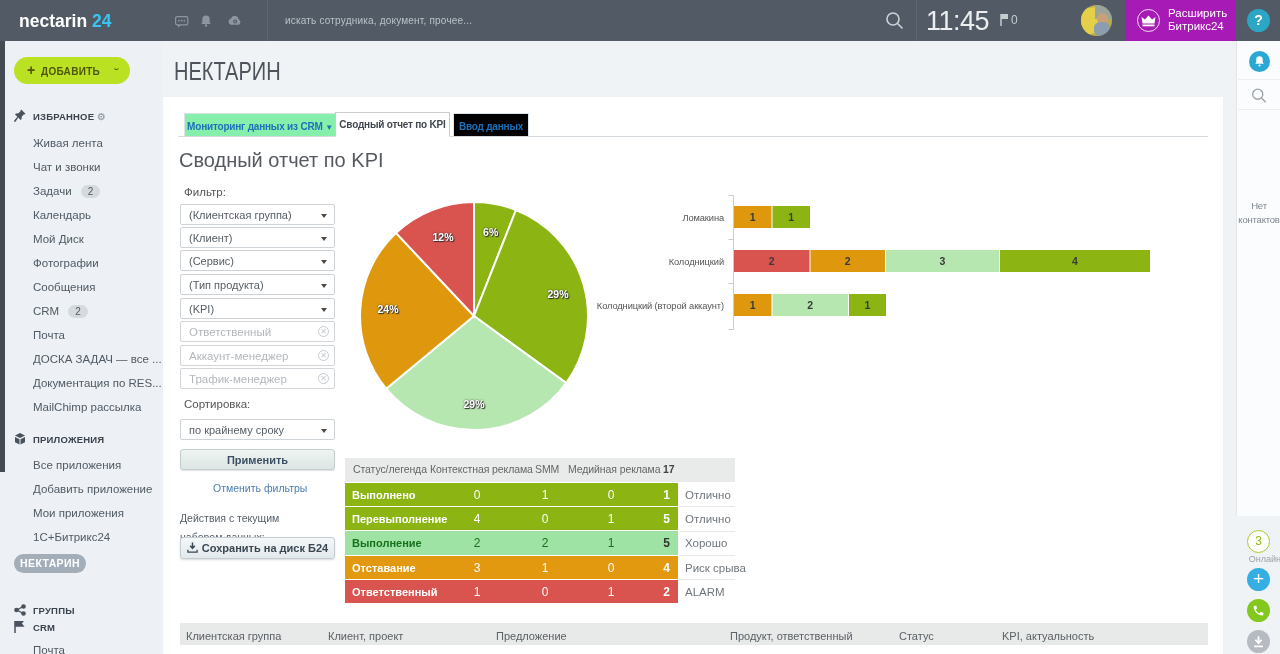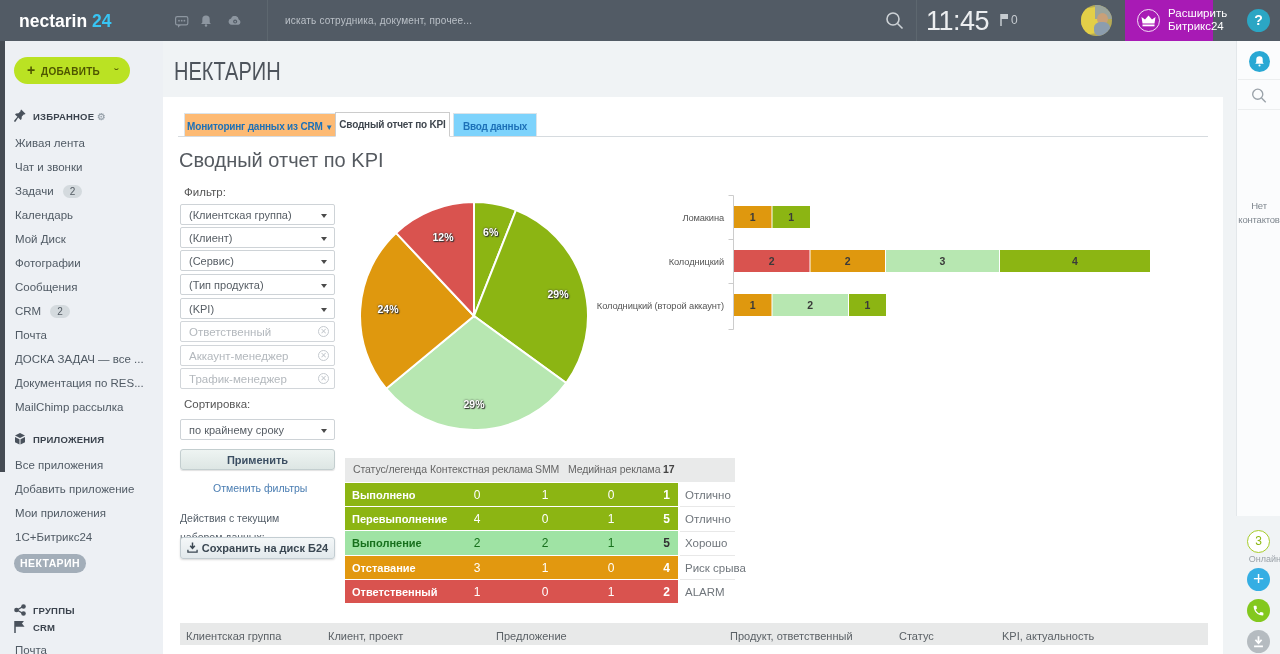--- a/index.html
+++ b/index.html
@@ -7,48 +7,48 @@
 
 #topbar{position:absolute;left:0;top:0;width:1280px;height:41px;background:#525b65;}
 #logo{position:absolute;left:19px;top:11px;font-size:17.5px;font-weight:bold;color:#fff;letter-spacing:0px;}
 #logo span{color:#38c5f4;}
 .tbicon{position:absolute;top:12px;}
 #tbsep1{position:absolute;left:267px;top:0;width:1px;height:41px;background:#5d676f;}
 #searchph{position:absolute;left:285px;top:15px;font-size:10px;color:#bac0c7;letter-spacing:0.2px;}
 #tbsep2{position:absolute;left:916px;top:0;width:1px;height:41px;background:#5d676f;}
 #clock{position:absolute;left:926px;top:6px;font-size:27px;font-weight:300;color:#eceef0;letter-spacing:-0.5px;}
 #avatar{position:absolute;left:1081px;top:5px;width:31px;height:31px;border-radius:50%;background:#b7ab55;overflow:hidden;}
-#purple{position:absolute;left:1125px;top:0;width:88px;height:41px;background:#a81ab5;}
+#purple{position:absolute;left:1125px;top:0;width:111px;height:41px;background:#a81ab5;}
 #crown{position:absolute;left:12px;top:9px;width:23px;height:23px;border:1px solid rgba(255,255,255,.85);border-radius:50%;}
 #purple .ptxt{position:absolute;left:43px;top:7px;font-size:11.5px;color:#fff;line-height:13px;}
 #qmark{position:absolute;left:1247px;top:9px;width:23px;height:23px;border-radius:50%;background:#2ba6c4;color:#fff;font-weight:bold;font-size:14px;text-align:center;line-height:23px;}
 
 #sidebar{position:absolute;left:0;top:41px;width:163px;height:613px;background:#edf0f4;}
 #darkstrip{position:absolute;left:0;top:0px;width:5px;height:431px;background:#454b53;}
 #addbtn{position:absolute;left:14px;top:16px;width:116px;height:27px;background:#bae223;border-radius:14px;color:#4e5600;}
 #addbtn .plus{position:absolute;left:13px;top:5px;font-size:14px;font-weight:bold;}
 #addbtn .t{position:absolute;left:27px;top:9px;font-size:10px;font-weight:bold;letter-spacing:.3px;}
 #addbtn .chev{position:absolute;left:100px;top:7px;font-size:13px;font-weight:bold;transform:scaleY(0.75);}
 .shead{position:absolute;left:14px;font-size:9.5px;font-weight:bold;color:#3b434d;letter-spacing:.2px;}
 .shead svg{vertical-align:-2px;margin-right:7px;}
-.sitem{position:absolute;left:15px;font-size:11.5px;color:#505a64;white-space:nowrap;}
+.sitem{position:absolute;left:33px;font-size:11.5px;color:#505a64;white-space:nowrap;}
 .badge{display:inline-block;background:#d4dade;color:#525a62;border-radius:9px;font-size:10px;padding:1px 7px;margin-left:9px;}
 #nektbadge{position:absolute;left:14px;top:513px;width:72px;height:19px;background:#a3aeb9;border-radius:10px;color:#fff;font-size:10.5px;font-weight:bold;text-align:center;line-height:19px;letter-spacing:.4px;}
 
 #rail{position:absolute;left:1236px;top:41px;width:44px;height:475px;background:#fbfcfd;border-left:1px solid #e3e7ea;}
 .railc{position:absolute;left:10px;width:23px;height:23px;border-radius:50%;}
 #railtxt{position:absolute;left:0;top:158px;width:44px;text-align:center;font-size:9.5px;color:#7e868e;line-height:14px;letter-spacing:-0.2px;}
 
 #title{position:absolute;left:174px;top:56px;font-size:26px;font-weight:400;color:#4e545c;letter-spacing:0px;transform:scaleX(0.77);transform-origin:0 0;}
 #card{position:absolute;left:163px;top:97px;width:1060px;height:557px;background:#fff;}
 .tab{position:absolute;top:16px;height:23px;font-size:10px;font-weight:bold;padding-top:7px;text-align:center;white-space:nowrap;letter-spacing:-0.2px;}
 #tabs-line{position:absolute;left:15px;top:38.5px;width:1030px;height:1px;background:#d6dbdf;}
-#tab1{left:21px;width:152px;background:#fdba74;color:#1d71b8;border:1px solid #dbe4ea;border-bottom:none;}
+#tab1{left:21px;width:152px;background:#86efac;color:#1d71b8;border:1px solid #dbe4ea;border-bottom:none;}
 #tab2{left:172px;width:115px;background:#fff;color:#40474f;border:1px solid #ccc;border-bottom:1px solid #fff;top:15px;height:25px;padding-top:6px;z-index:2;}
-#tab3{left:290px;width:84px;background:#7dd3fc;color:#1d71b8;border:1px solid #dbe4ea;border-bottom:none;}
+#tab3{left:290px;width:76px;background:#000000;color:#1d71b8;border:1px solid #dbe4ea;border-bottom:none;}
 #h1{position:absolute;left:16px;top:52px;font-size:20px;color:#555a60;letter-spacing:0px;}
 
 #filters{position:absolute;left:17px;top:89px;width:155px;}
 .flabel{left:4px;font-size:11.5px;color:#555;}
 .fsel{position:absolute;left:0;width:155px;height:21px;border:1px solid #ced3d7;background:#fff;border-radius:2px;font-size:11px;color:#565d64;padding:4px 8px 3px;}
 .fsel .car{position:absolute;right:7px;top:8.5px;width:0;height:0;border-left:3px solid transparent;border-right:3px solid transparent;border-top:4px solid #4a4a4a;}
 .finp{position:absolute;left:0;width:155px;height:21px;border:1px solid #d2d6da;background:#fff;border-radius:2px;font-size:11.5px;color:#b3b8bd;padding:4px 8px 3px;}
 .finp .x{position:absolute;right:5px;top:4px;width:11px;height:11px;border:1px solid #c5cacf;border-radius:50%;color:#c5cacf;font-size:8px;line-height:10px;text-align:center;}
 #applybtn{position:absolute;left:0px;top:263px;width:155px;height:21px;background:linear-gradient(#eef4f2,#dde6e4);border:1px solid #c3cecf;border-radius:3px;text-align:center;font-size:11px;font-weight:bold;color:#3c4f63;line-height:20px;box-shadow:0 1px 1px rgba(0,0,0,.12);}
 #cancelf{position:absolute;left:33px;top:296px;font-size:10.5px;color:#4a7db2;}

